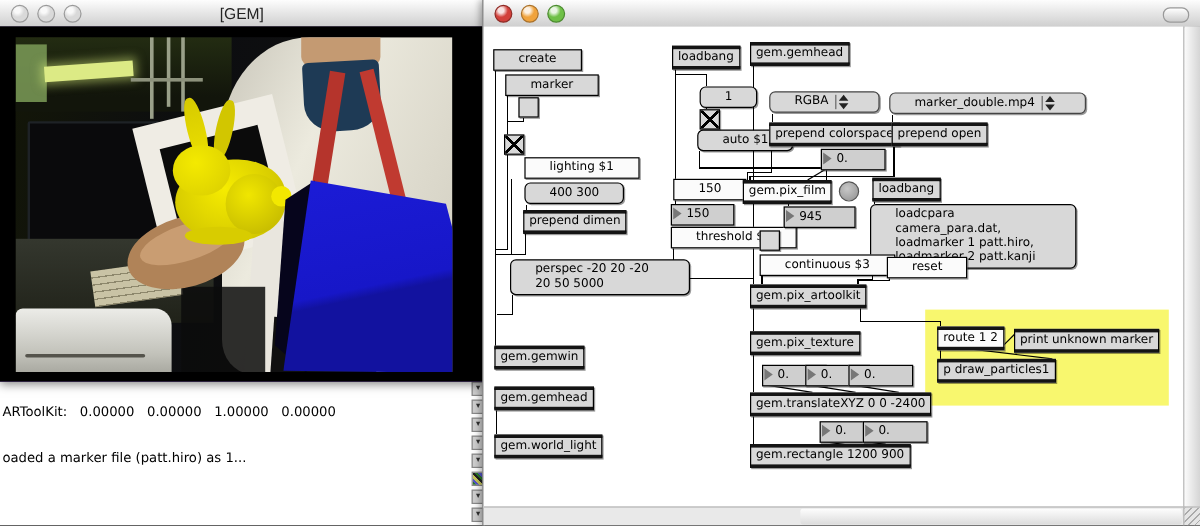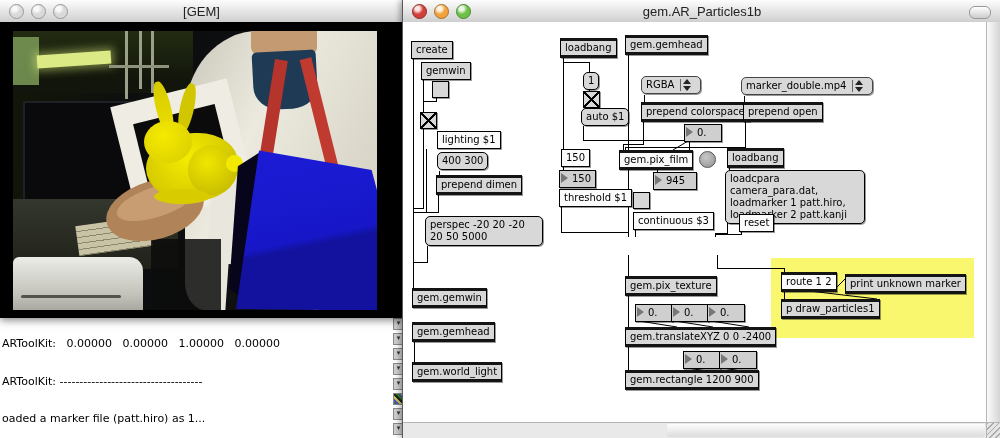--- a/index.html
+++ b/index.html
@@ -92,21 +92,21 @@
     background:linear-gradient(168deg,#1c1cd8 0%,#1717c8 52%,#12129f 56%,#12129f 100%);
     clip-path:polygon(25% 2%,89% 13%,98% 47%,92% 93%,12% 92%);}
   
   #patch-window{position:absolute;left:402px;top:0;width:598px;height:438px;z-index:3;
     background:#fff;border-left:1px solid #5a5a5a;box-shadow:-2px 0 6px rgba(0,0,0,.35);}
   #canvas{position:absolute;left:0;top:22px;width:584px;height:401px;background:#fff;overflow:hidden;}
   #wires{position:absolute;left:0;top:0;z-index:1;pointer-events:none;}
   #highlight-panel{position:absolute;left:368px;top:236px;width:203px;height:80px;
     background:#f8f76e;z-index:0;}
   .bx{position:absolute;z-index:2;font-size:10px;line-height:12px;color:#000;
-    border:1px solid #000;background:#d8d8d8;padding:2px 4px;white-space:nowrap;
+    border:1px solid #000;background:#d8d8d8;padding:2px 20px;white-space:nowrap;
     box-shadow:1px 1px 0 rgba(0,0,0,.4);}
   .obj{border-top:3px solid #141414;border-bottom:3px solid #141414;padding:1px 4px;}
   .whitebg{background:#fbfbfb;}
   .rnd{border-radius:5px;}
   .wrap{white-space:normal;}
   .num{background:#cfcfcf;padding-left:12px;}
   .num::before{content:"";position:absolute;left:1px;top:2px;width:0;height:0;
     border-top:5px solid transparent;border-bottom:5px solid transparent;border-left:7px solid #777;}
   .pop{border-radius:5px;border-color:#444;display:inline-flex;align-items:center;background:#d8d8d8;}
   .arrows{display:inline-block;margin-left:6px;padding-left:5px;border-left:1px solid #666;height:12px;position:relative;width:10px;}
@@ -131,21 +131,20 @@
     background-image:repeating-linear-gradient(135deg,#aaa 0 1px,transparent 1px 4px);}
 </style>
 </head>
 <body>
 
 <div id="screen">
 
   <div id="console-window">
     <div id="console-text">
       <div>ARToolKit:   0.00000   0.00000   1.00000   0.00000</div>
-      <div>ARToolKit: ------------------------------------</div>
       <div>oaded a marker file (patt.hiro) as 1...</div>
       
       
       
       
       
       
       
     </div>
     <div id="console-scroll">
@@ -210,21 +209,20 @@
         <div id="cube">
           <div class="cube-left"></div>
           <div class="cube-front"></div>
         </div>
       </div>
     </div>
   </div>
 
   <div id="patch-window">
     <div class="titlebar">
-      <div class="title">gem.AR_Particles1b</div>
       <div class="lights">
         <div class="light lt-red"></div>
         <div class="light lt-yellow"></div>
         <div class="light lt-green"></div>
       </div>
       <div class="pill"></div>
     </div>
 
     <div id="canvas">
       <div id="highlight-panel" style="background: rgb(248, 247, 110);"></div>
@@ -266,21 +264,21 @@
           <polyline points="225,323 225,348"></polyline>
           <polyline points="284,346 304,349" shape-rendering="auto"></polyline>
           <polyline points="320,346 338,349" shape-rendering="auto"></polyline>
           <polyline points="381,268 381,277"></polyline>
           <polyline points="398,268 474,277" shape-rendering="auto"></polyline>
           <polyline points="433,266 445,254" shape-rendering="auto"></polyline>
         </g>
       </svg>
 
       <div class="bx" style="left:8px;top:19px">create</div>
-      <div class="bx" style="left:18px;top:40px">gemwin</div>
+      <div class="bx" style="left:18px;top:40px">marker</div>
       <div class="bx tog" style="left:29px;top:59px"></div>
       <div class="bx tog x" style="left:17px;top:90px"></div>
       <div class="bx whitebg" style="left:34px;top:109px">lighting $1</div>
       <div class="bx rnd" style="left:34px;top:130px">400 300</div>
       <div class="bx obj" style="left:33px;top:153px">prepend dimen</div>
       <div class="bx rnd wrap" style="left:22px;top:194px;width:108px">perspec -20 20 -20 20 50 5000</div>
       <div class="bx obj" style="left:9px;top:266px">gem.gemwin</div>
       <div class="bx obj" style="left:9px;top:300px">gem.gemhead</div>
       <div class="bx obj" style="left:9px;top:340px">gem.world_light</div>
 
@@ -305,20 +303,21 @@
       <div class="bx obj" style="left:340px;top:80px">prepend open</div>
       <div class="bx num" style="left:281px;top:102px;width:20px">0.</div>
       <div class="bx obj whitebg" style="left:216px;top:128px">gem.pix_film</div>
       <div class="bx bang" style="left:296px;top:129px"></div>
       <div class="bx obj" style="left:324px;top:126px">loadbang</div>
       <div class="bx num" style="left:250px;top:150px;width:26px">945</div>
       <div class="bx rnd wrap" style="left:322px;top:148px;width:130px">loadcpara camera_para.dat, loadmarker 1 patt.hiro, loadmarker 2 patt.kanji</div>
       <div class="bx tog" style="left:230px;top:170px"></div>
       <div class="bx whitebg" style="left:230px;top:190px">continuous $3</div>
       <div class="bx whitebg" style="left:336px;top:192px">reset</div>
+      <div class="bx obj" style="left:222px;top:215px">gem.pix_artoolkit</div>
       <div class="bx obj" style="left:222px;top:254px">gem.pix_texture</div>
       <div class="bx num" style="left:232px;top:282px;width:20px">0.</div>
       <div class="bx num" style="left:268px;top:282px;width:20px">0.</div>
       <div class="bx num" style="left:304px;top:282px;width:20px">0.</div>
       <div class="bx obj" style="left:222px;top:305px">gem.translateXYZ 0 0 -2400</div>
       <div class="bx num" style="left:280px;top:329px;width:20px">0.</div>
       <div class="bx num" style="left:316px;top:329px;width:20px">0.</div>
       <div class="bx obj" style="left:222px;top:348px">gem.rectangle 1200 900</div>
 
       <div class="bx obj whitebg" style="left:378px;top:250px">route 1 2</div>

